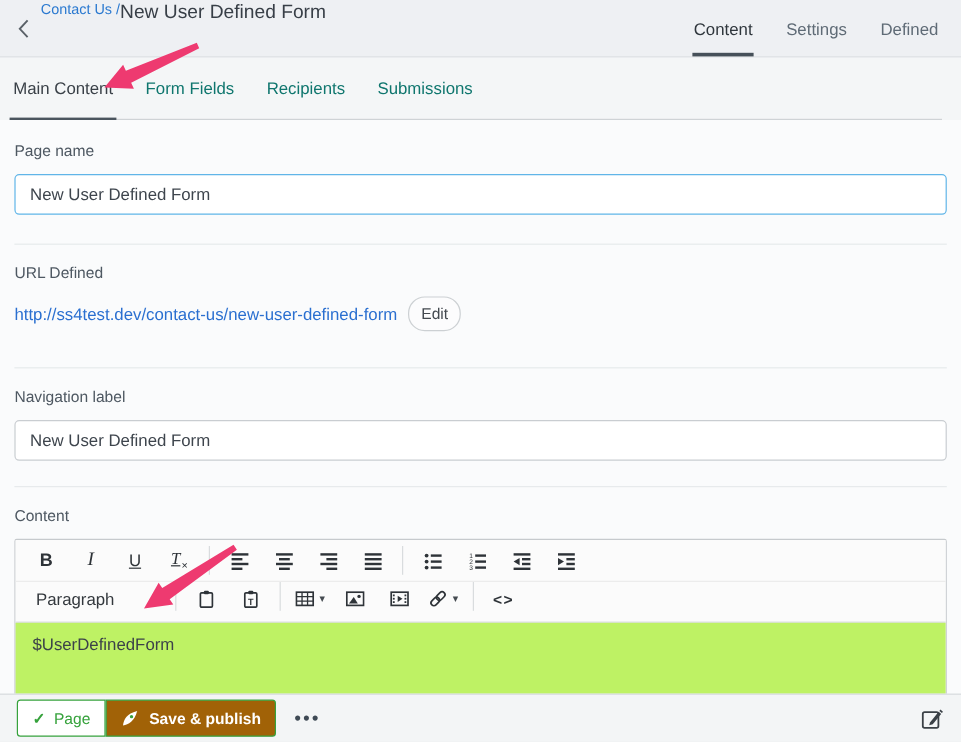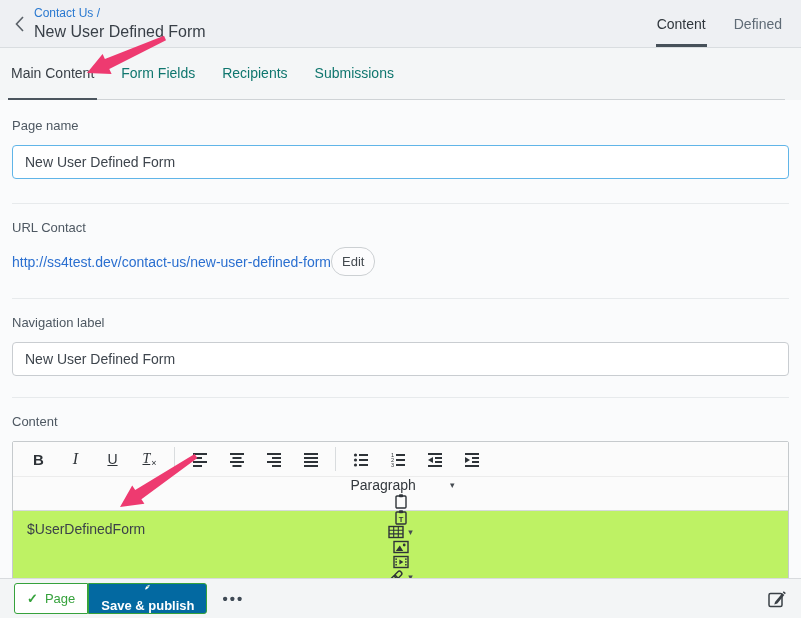--- a/index.html
+++ b/index.html
@@ -4,21 +4,21 @@
 <style>
   * { margin:0; padding:0; box-sizing:border-box; }
   html,body { background:#e9ebee; }
   body { font-family:"Liberation Sans", sans-serif; }
   .page { position:relative; width:801px; height:618px; background:#fafbfc; overflow:hidden; }
 
   
   .header { height:48px; background:#eef0f3; border-bottom:1px solid #d9dde0;
             display:flex; align-items:stretch; padding:0 18px 0 6px; }
   .back { width:26px; display:flex; align-items:center; justify-content:center; cursor:pointer; }
-  .crumbs { display:flex; flex-direction:column; justify-content:center; padding-left:2px; }
+  .crumbs { display:flex; flex-direction:row; justify-content:center; padding-left:2px; }
   .breadcrumb { font-size:12px; color:#2a79d0; line-height:15px; margin-top:1px; cursor:pointer; }
   .title { font-size:16px; color:#383f47; line-height:21px; }
   .htabs { margin-left:auto; display:flex; gap:26px; }
   .htab { font-size:14px; color:#5f6b76; display:flex; align-items:center;
           border-bottom:3px solid transparent; padding:4px 1px 0; cursor:pointer; }
   .htab.active { color:#2f363c; border-bottom-color:#465059; }
 
   
   .subtabs { height:52px; background:#f4f6f7; padding:0 16px 0 8px; }
   .subtabs-inner { height:100%; display:flex; border-bottom:1px solid #cfd3d6; }
@@ -31,30 +31,30 @@
   .main { padding:2px 12px 0; }
   .flabel { display:block; font-size:13px; color:#4e5862; margin:16px 0 12px; }
   .text-input { display:block; width:100%; height:34px; border:1px solid #c9cdd1;
                 border-radius:4px; background:#fff; padding:0 12px; font-size:14px;
                 color:#3e454d; font-family:inherit; }
   .text-input.focused { border-color:#60b5e8; }
   .gap-lg { margin-bottom:24px; }
   .gap-md { margin-bottom:21px; }
   .divider { border-top:1px solid #e7eaec; }
 
-  .url-row { display:flex; align-items:center; margin:12px 0 22px; }
+  .url-row { display:flex; align-items:center; gap:9px; margin:12px 0 30px; }
   .url-link { font-size:14px; color:#2a6fd0; text-decoration:none; cursor:pointer; }
   .edit-btn { font-size:13px; color:#43494f; background:#fcfcfd; border:1px solid #ccd0d3;
               border-radius:14px; padding:6px 10px; cursor:pointer; font-family:inherit;text-align:right; }
 
   
   .editor { border:1px solid #c6cacd; border-radius:2px; background:#fff; margin-top:10px; }
   .toolbar { background:#fbfbfb; border-bottom:1px solid #d6d9db; }
   .trow1 { display:flex; align-items:center; height:35px; padding:0 7px; border-bottom:1px solid #ececec; }
-  .trow2 { display:flex; align-items:center; height:33px; padding:0 7px;flex-direction:column; }
+  .trow2 { display:flex; height:33px; padding:0 7px; }
   .tbtn { width:31px; height:28px; display:flex; align-items:center; justify-content:center;
           margin:0 3px; color:#2e3338; cursor:pointer; }
   .tsep { width:1px; height:24px; background:#d9dcde; margin:0 6px; }
   .para-select { display:flex; align-items:center; font-size:14px; color:#33383d;
                  min-width:120px; padding:0 6px 0 10px; height:28px; cursor:pointer; }
   .para-select .caret { margin-left:auto; }
   .caret { font-size:9px; color:#454b51; margin-left:4px; }
   .glyph-b { font-weight:800; font-size:15px; }
   .glyph-i { font-style:italic; font-family:"Liberation Serif", serif; font-size:16px; }
   .glyph-u { font-size:14px; text-decoration:underline; }
@@ -64,23 +64,23 @@
   .ed-content { height:71px; padding:10px 14px; font-size:14px; color:#3c4249; background:#bef264; cursor:text; }
 
   
   .bottombar { position:absolute; left:0; right:0; bottom:0; height:40px; background:#f3f5f6;
                border-top:1px solid #d8dbde; display:flex; align-items:center; padding:0 14px; }
   .btn-group { display:flex; }
   .saved-btn { display:flex; align-items:center; gap:7px; background:#fff; border:1px solid #36a23c;
                color:#36a23c; font-size:13px; height:31px; padding:0 12px; border-radius:3px 0 0 3px;
                cursor:pointer; font-family:inherit; }
   .saved-btn .check { font-size:13px; font-weight:bold; }
-  .publish-btn { display:flex; align-items:center; gap:8px; background:#0369a1; border:1px solid #36a23c;
+  .publish-btn { display:flex; align-items:center; gap:8px; background:#a16207; border:1px solid #36a23c;
                  color:#fff; font-size:13px; font-weight:bold; height:31px; padding:0 12px;
-                 border-radius:0 3px 3px 0; cursor:pointer; font-family:inherit;flex-direction:column; }
+                 border-radius:0 3px 3px 0; cursor:pointer; font-family:inherit; }
   .more { margin-left:15px; color:#3f4a55; font-size:15px; letter-spacing:2px; font-weight:bold; cursor:pointer; }
   .compose { margin-left:auto; cursor:pointer; display:flex; align-items:center; }
 
   
   .arrow { position:absolute; pointer-events:none; }
   .arrow1 { left:75px; top:28px; }
   .arrow2 { left:108px; top:448px; }
 
   svg.ic { display:block; }
 </style>
@@ -94,41 +94,42 @@
       <svg class="ic" width="11" height="18" viewBox="0 0 11 18">
         <polyline points="9,2 2.5,9 9,16" fill="none" stroke="#5a6168" stroke-width="1.6"></polyline>
       </svg>
     </div>
     <div class="crumbs">
       <span class="breadcrumb">Contact Us /</span>
       <span class="title">New User Defined Form</span>
     </div>
     <div class="htabs">
       <div class="htab active">Content</div>
+      <div class="htab">Settings</div>
       <div class="htab">Defined</div>
     </div>
   </div>
 
   <div class="subtabs">
     <div class="subtabs-inner">
       <div class="stab active">Main Content</div>
       <div class="stab">Form Fields</div>
       <div class="stab">Recipients</div>
       <div class="stab">Submissions</div>
     </div>
   </div>
 
   <div class="main">
 
     <label class="flabel">Page name</label>
     <input class="text-input focused gap-lg" type="text" value="New User Defined Form" style="">
 
     <div class="divider"></div>
 
-    <label class="flabel">URL Contact</label>
+    <label class="flabel">URL Defined</label>
     <div class="url-row">
       <a class="url-link">http://ss4test.dev/contact-us/new-user-defined-form</a>
       <button class="edit-btn">Edit</button>
     </div>
 
     <div class="divider"></div>
 
     <label class="flabel">Navigation label</label>
     <input class="text-input gap-md" type="text" value="New User Defined Form" style="">
 

